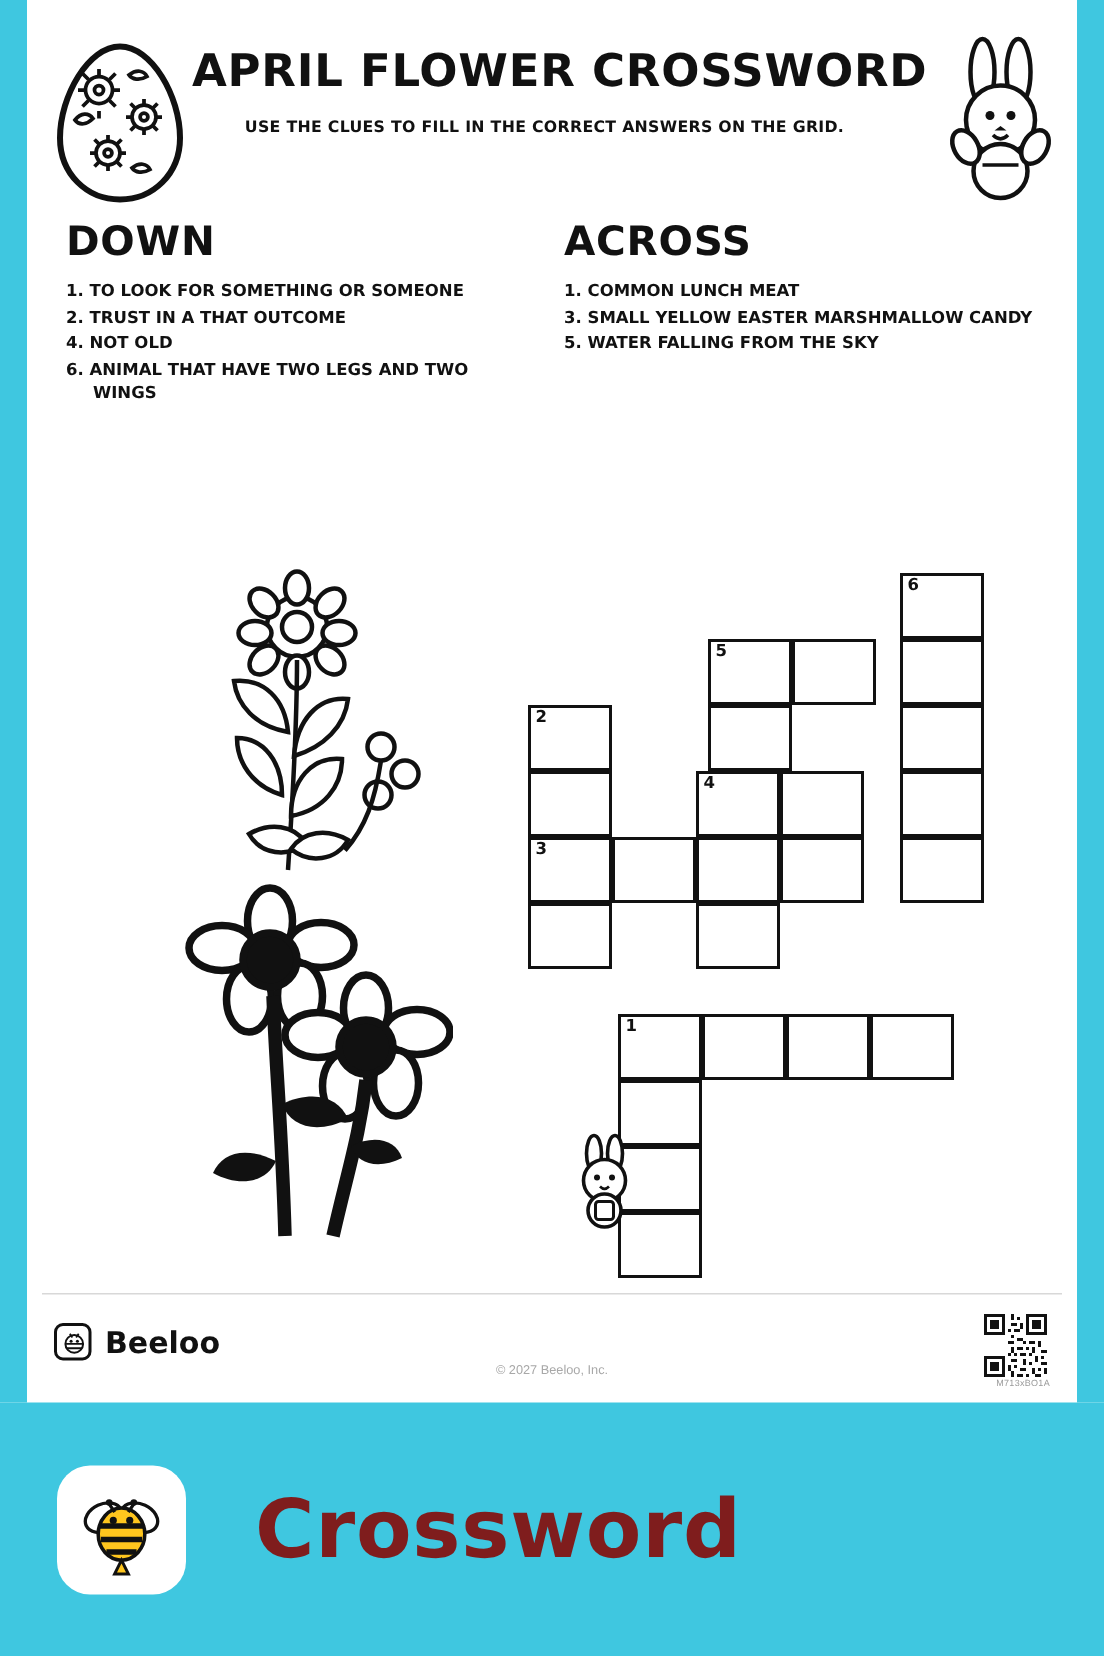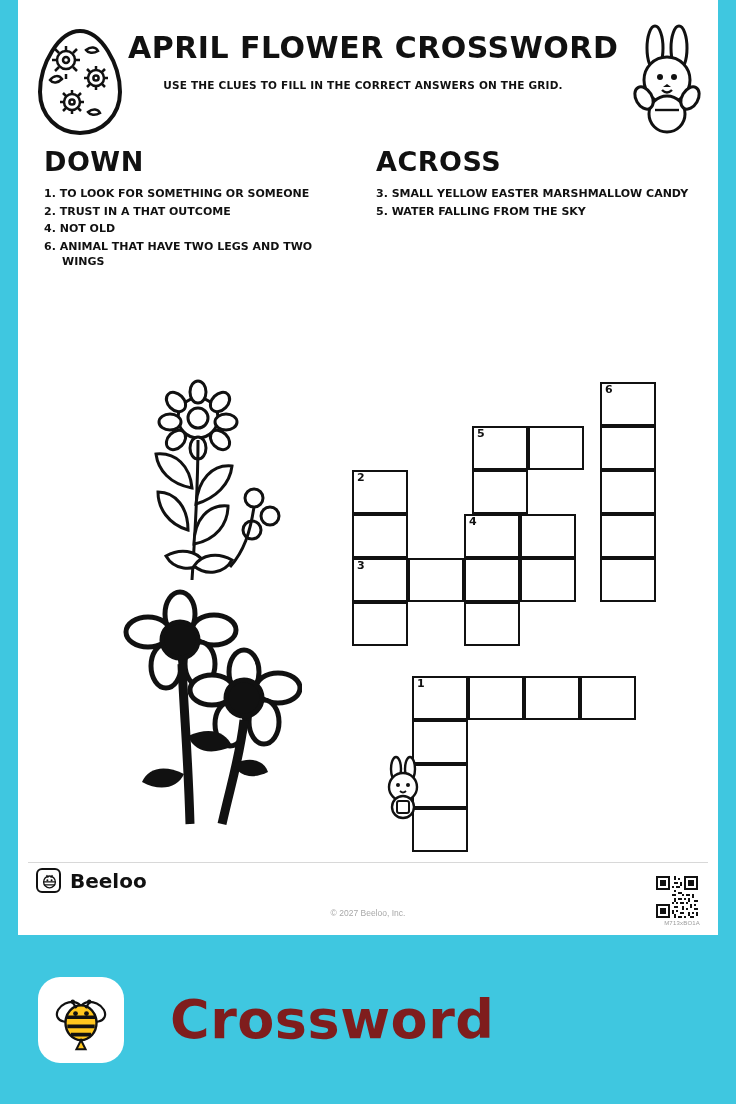--- a/index.html
+++ b/index.html
@@ -184,21 +184,21 @@
   }
   .footer-divider {
     position: absolute;
     left: 10px; top: 0;
     width: 680px;
     height: 1px;
     background: #d8d8d8;
   }
   .brand {
     position: absolute;
-    left: 18px; top: 6px;
+    left: 18px; top: 20px;
     display: flex;
     align-items: center;
     gap: 9px;
   }
   .brand-mark {
     width: 25px; height: 25px;
     border: 2px solid #111;
     border-radius: 6px;
     box-sizing: border-box;
     position: relative;
@@ -330,20 +330,21 @@
           <li class="clue-item"><span class="num">1.</span> <span>TO LOOK FOR SOMETHING OR SOMEONE</span></li>
           <li class="clue-item"><span class="num">2.</span> <span>TRUST IN A THAT OUTCOME</span></li>
           <li class="clue-item"><span class="num">4.</span> <span>NOT OLD</span></li>
           <li class="clue-item"><span class="num">6.</span> <span>ANIMAL THAT HAVE TWO LEGS AND TWO WINGS</span></li>
         </ul>
       </div>
 
       <div class="clue-col across">
         <h2 class="clue-heading">ACROSS</h2>
         <ul class="clue-list">
+          <li class="clue-item"><span class="num">1.</span> <span>COMMON LUNCH MEAT</span></li>
           <li class="clue-item"><span class="num">3.</span> <span>SMALL YELLOW EASTER MARSHMALLOW CANDY</span></li>
           <li class="clue-item"><span class="num">5.</span> <span>WATER FALLING FROM THE SKY</span></li>
         </ul>
       </div>
     </div>
 
     <div class="flower-bush">
       <svg viewBox="0 0 168 220" width="168" height="220" aria-hidden="true">
         <g fill="#fff" stroke="#111" stroke-width="3">
           <g>

